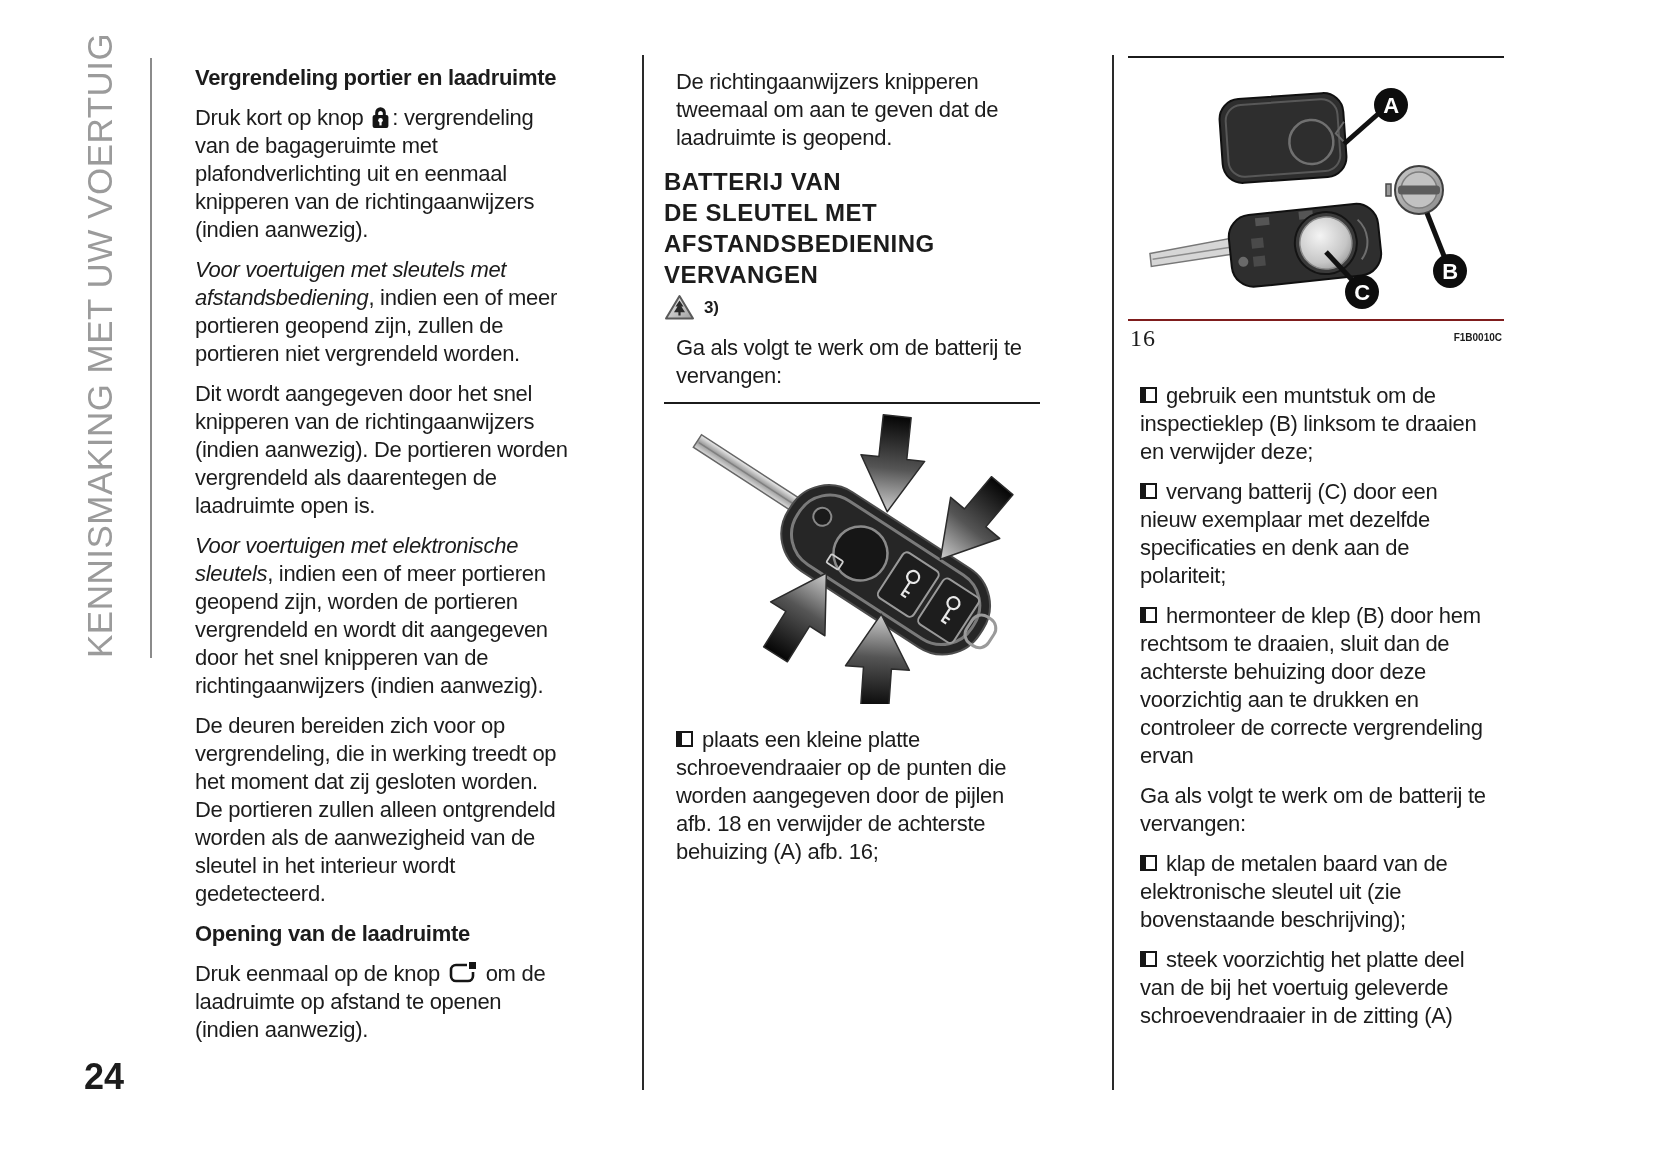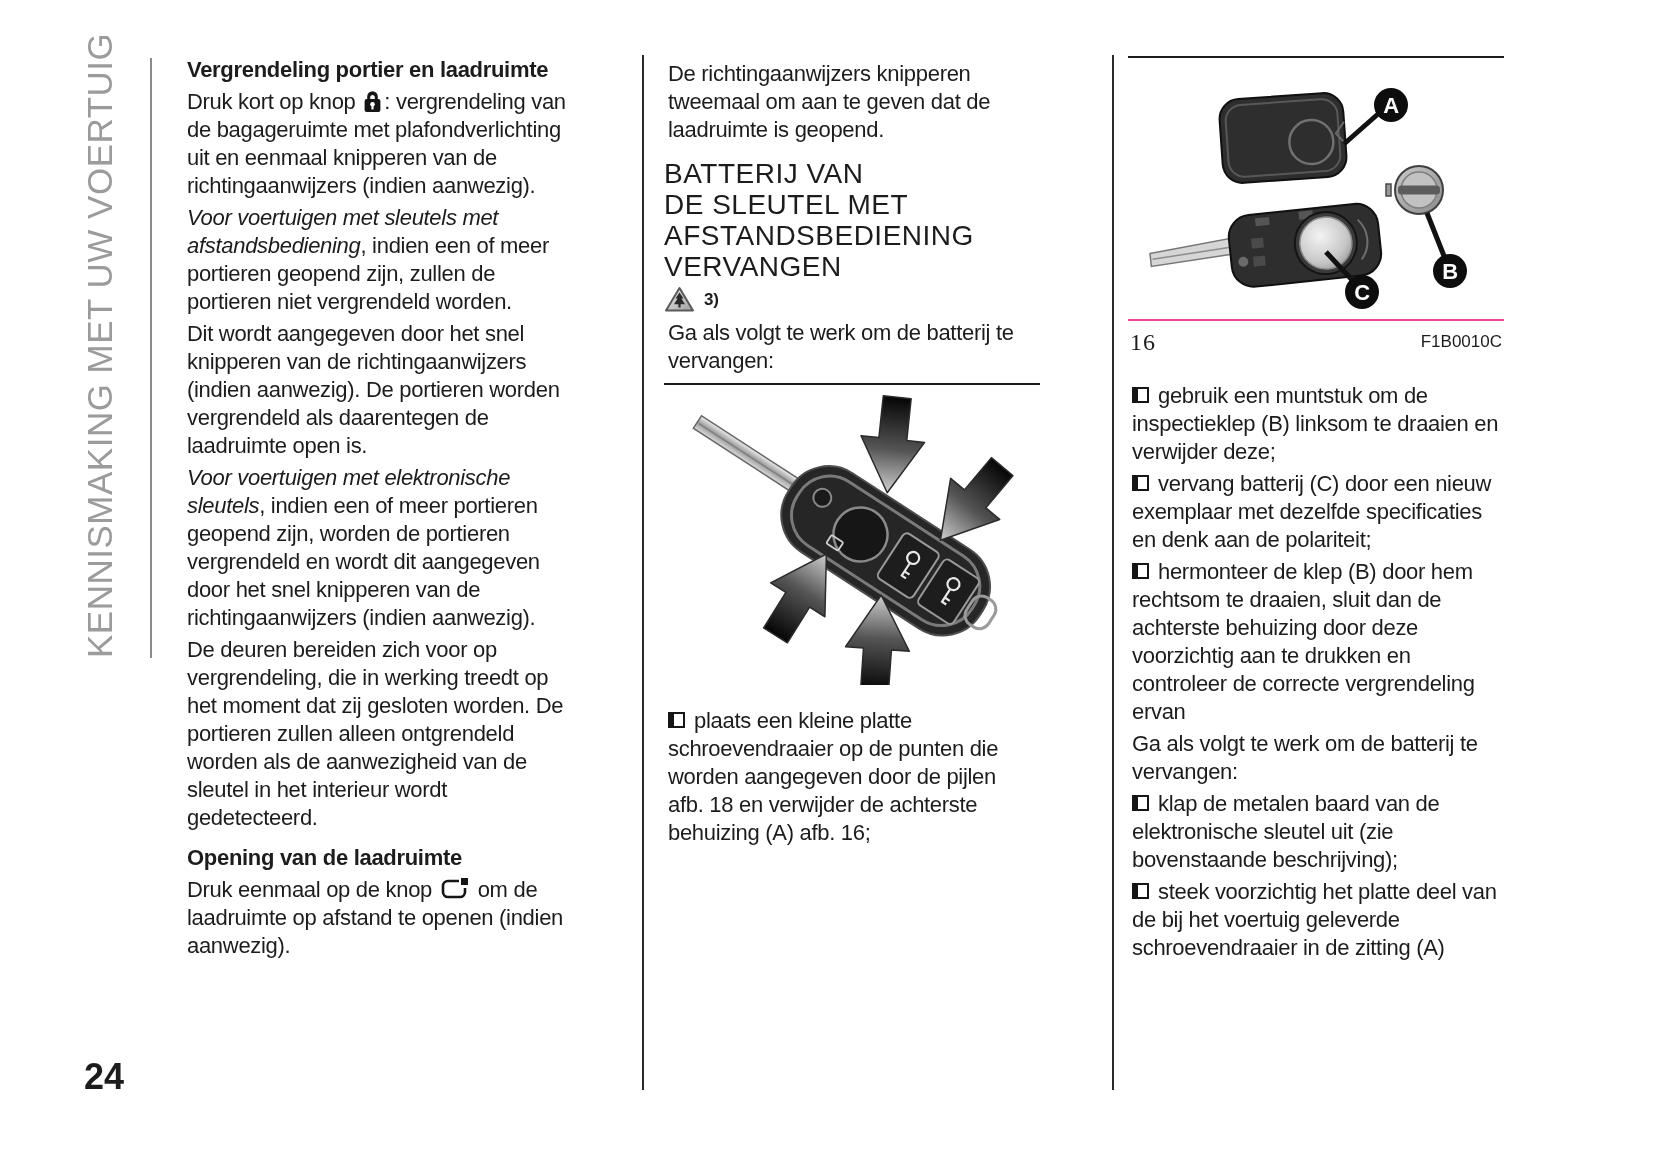--- a/index.html
+++ b/index.html
@@ -8,43 +8,43 @@
   
   .sidebar-title{position:absolute;left:80px;top:58px;height:600px;width:48px;
         writing-mode:vertical-rl;transform:rotate(180deg);
         font-size:35px;color:#9b9b9b;letter-spacing:.5px;white-space:nowrap;}
   .sidebar-rule{position:absolute;left:150px;top:58px;width:2px;height:600px;background:#8b8b8b;}
   
   .divider{position:absolute;top:55px;width:2px;height:1035px;background:#2a2a2a;}
   .d1{left:642px;} .d2{left:1112px;}
   
   .col{position:absolute;font-size:22px;line-height:28px;letter-spacing:-0.3px;}
-  .col p{margin:4px;}
+  .col p{margin:12px;}
   .col-left{left:183px;top:52px;width:400px;}
   .col-mid{left:664px;top:56px;width:376px;}
   .col-right{left:1128px;top:56px;width:376px;}
   .h{font-weight:bold;}
   .col-left .h{white-space:nowrap;}
   .gap{margin-top:12px !important;}
   .it{font-style:italic;}
-  .big-h{font-weight:normal;font-size:28px;line-height:31px;letter-spacing:.5px;}
+  .big-h{font-weight:bold;font-size:24px;line-height:31px;letter-spacing:.5px;}
   .col-mid .big-h{margin:14px 0 4px 0 !important;}
   .col-right .big-h{margin:16px 0 4px 0 !important;}
   
   .note-row{margin:3px 0 5px 0 !important;display:flex;align-items:center;gap:9px;}
   .note-ref{font-weight:bold;font-size:17px;}
   
   .figure{border-top:2px solid #1b1b1b;}
   .fig-art{overflow:hidden;}
   .fig15 .fig-art{height:300px;}
   .fig16 .fig-art{height:261px;}
-  .fig-cap{border-top:2px solid #ec4899;display:flex;justify-content:space-between;
-           align-items:flex-end;padding:3px 2px 0 2px;height:32px;}
+  .fig-cap{border-top:2px solid #7f1d1d;display:flex;justify-content:space-between;
+           align-items:flex-start;padding:3px 2px 0 2px;height:32px;}
   .fig-num{font-family:"Liberation Serif", serif;font-size:24px;letter-spacing:1px;}
-  .fig-code{font-weight:normal;font-size:17px;letter-spacing:0;}
+  .fig-code{font-weight:bold;font-size:10px;letter-spacing:0;}
   .fig15{margin-top:8px;}
   
   .bullet-p{margin-top:0;}
   .first-bullet{margin-top:22px !important;}
   .col-right .first-bullet{margin-top:26px !important;}
   .bullet{display:inline-block;width:9px;height:12px;border:2px solid #161616;
           border-left-width:6px;margin-right:9px;position:relative;top:0px;}
   .inline-icon{vertical-align:-4px;margin:0 2px;}
   
   .page-num{position:absolute;left:84px;top:1056px;font-size:36px;font-weight:bold;}

